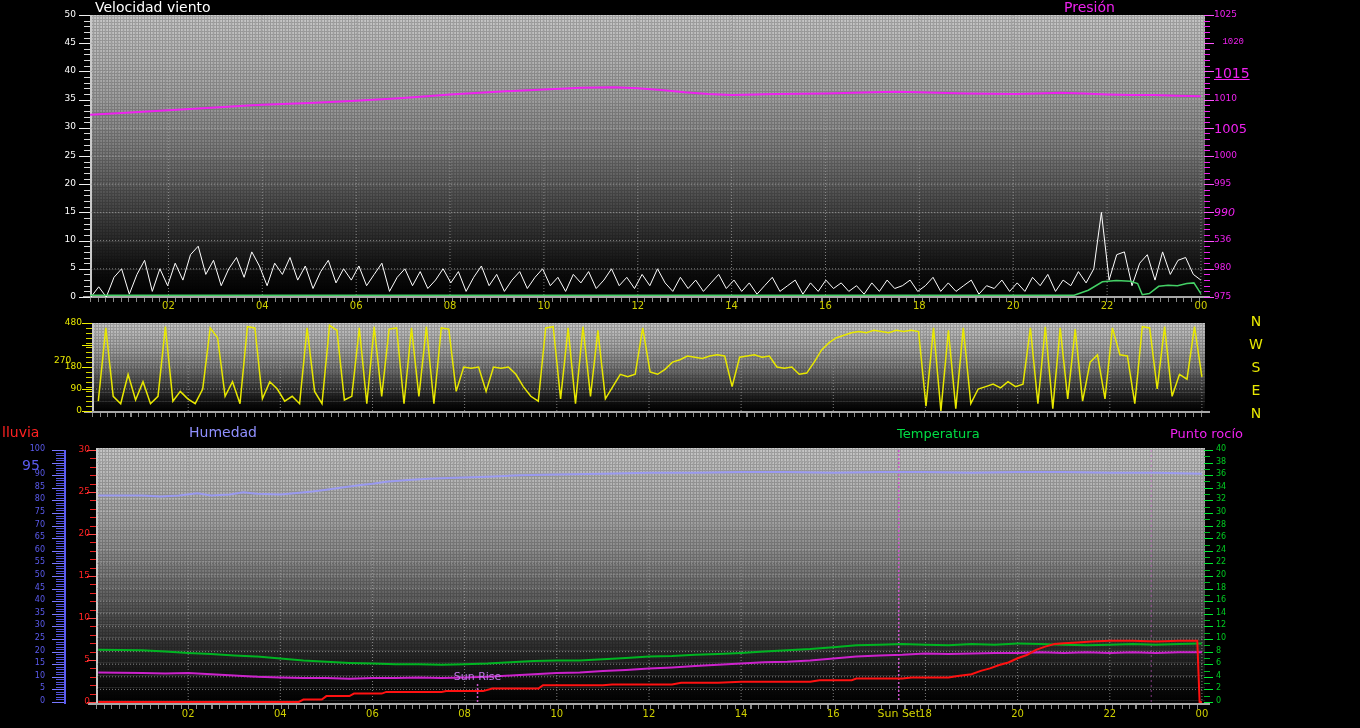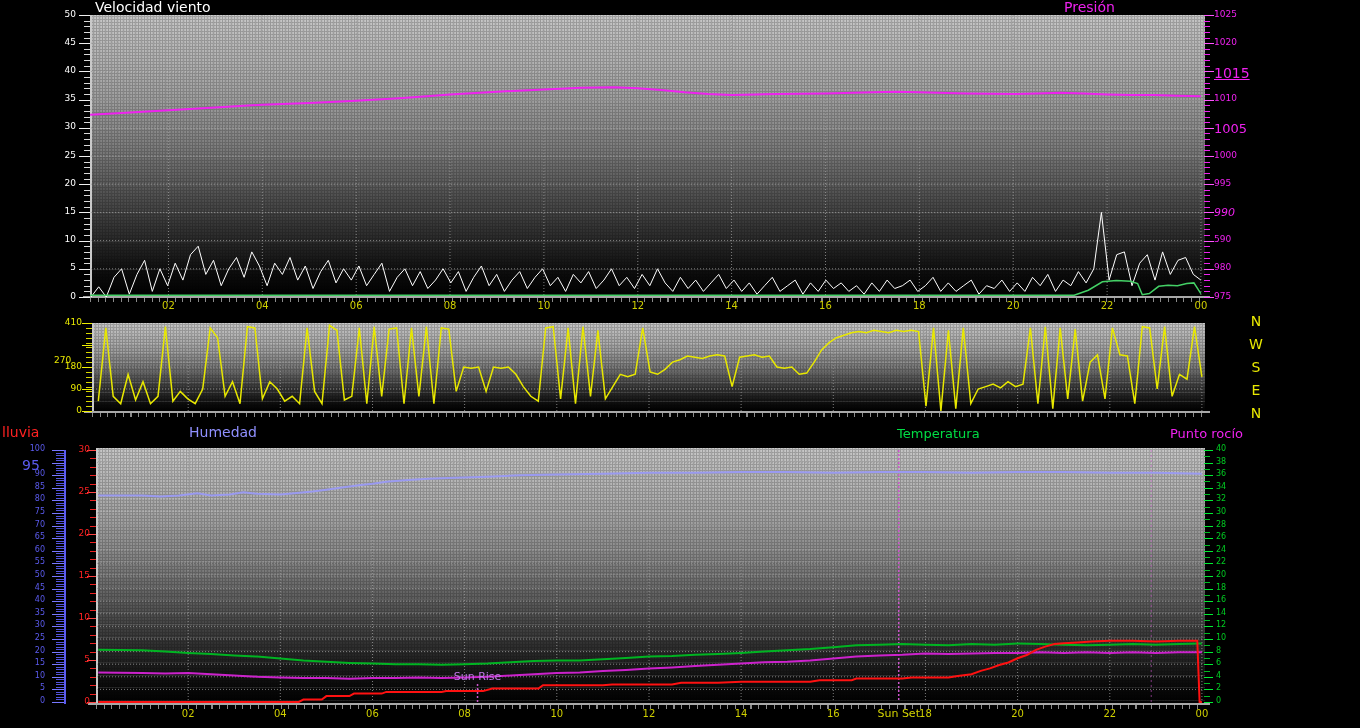--- a/index.html
+++ b/index.html
@@ -181,46 +181,46 @@
     <div class="t axl" style="left: 50px; top: 206.9px; width: 26px; color: rgb(255, 255, 255); font-size: 9px; text-align: right;">15</div>
     <div class="t axl" style="left: 50px; top: 178.7px; width: 26px; color: rgb(255, 255, 255); font-size: 9px; text-align: right;">20</div>
     <div class="t axl" style="left: 50px; top: 150.5px; width: 26px; color: rgb(255, 255, 255); font-size: 9px; text-align: right;">25</div>
     <div class="t axl" style="left: 50px; top: 122.3px; width: 26px; color: rgb(255, 255, 255); font-size: 9px; text-align: right;">30</div>
     <div class="t axl" style="left: 50px; top: 94.1px; width: 26px; color: rgb(255, 255, 255); font-size: 9px; text-align: right;">35</div>
     <div class="t axl" style="left: 50px; top: 65.9px; width: 26px; color: rgb(255, 255, 255); font-size: 9px; text-align: right;">40</div>
     <div class="t axl" style="left: 50px; top: 37.7px; width: 26px; color: rgb(255, 255, 255); font-size: 9px; text-align: right;">45</div>
     <div class="t axl" style="left: 50px; top: 9.5px; width: 26px; color: rgb(255, 255, 255); font-size: 9px; text-align: right;">50</div>
     <div class="t axl" style="left: 1214px; top: 291.5px; width: 30px; color: rgb(238, 34, 238); font-size: 9px; text-align: left;">975</div>
     <div class="t axl" style="left: 1214px; top: 263.3px; width: 30px; color: rgb(238, 34, 238); font-size: 9px; text-align: left;">980</div>
-    <div class="t axl" style="left: 1214px; top: 235.1px; width: 30px; color: rgb(238, 34, 238); font-size: 9px; text-align: left;">590</div>
+    <div class="t axl" style="left: 1214px; top: 235.1px; width: 30px; color: rgb(238, 34, 238); font-size: 9px; text-align: left;">536</div>
     <div class="t axl" style="left: 1214px; top: 206.9px; width: 30px; color: rgb(238, 34, 238); font-size: 11px; text-align: left; font-style: italic;">990</div>
     <div class="t axl" style="left: 1214px; top: 178.7px; width: 30px; color: rgb(238, 34, 238); font-size: 9px; text-align: left;">995</div>
     <div class="t axl" style="left: 1214px; top: 150.5px; width: 30px; color: rgb(238, 34, 238); font-size: 9px; text-align: left;">1000</div>
     <div class="t axl" style="left: 1214px; top: 122.3px; width: 30px; color: rgb(238, 34, 238); font-size: 13px; text-align: left;">1005</div>
     <div class="t axl" style="left: 1214px; top: 94.1px; width: 30px; color: rgb(238, 34, 238); font-size: 9px; text-align: left;">1010</div>
     <div class="t axl" style="left: 1214px; top: 65.9px; width: 30px; color: rgb(238, 34, 238); font-size: 14px; text-align: right; text-decoration: underline;">1015</div>
-    <div class="t axl" style="left: 1214px; top: 37.7px; width: 30px; color: rgb(238, 34, 238); font-size: 9px; text-align: left;">1020</div>
+    <div class="t axl" style="left: 1214px; top: 37.7px; width: 30px; color: rgb(238, 34, 238); font-size: 9px; text-align: right; font-family: Liberation Mono, monospace;">1020</div>
     <div class="t axl" style="left: 1214px; top: 9.5px; width: 30px; color: rgb(238, 34, 238); font-size: 9px; text-align: left;">1025</div>
     <div class="t axl" style="left: 156.46px; top: 301px; width: 24px; color: rgb(207, 207, 0); font-size: 10px; text-align: center;">02</div>
     <div class="t axl" style="left: 250.32px; top: 301px; width: 24px; color: rgb(207, 207, 0); font-size: 10px; text-align: center;">04</div>
     <div class="t axl" style="left: 344.18px; top: 301px; width: 24px; color: rgb(207, 207, 0); font-size: 10px; text-align: center;">06</div>
     <div class="t axl" style="left: 438.04px; top: 301px; width: 24px; color: rgb(207, 207, 0); font-size: 10px; text-align: center;">08</div>
     <div class="t axl" style="left: 531.9px; top: 301px; width: 24px; color: rgb(207, 207, 0); font-size: 10px; text-align: center;">10</div>
     <div class="t axl" style="left: 625.76px; top: 301px; width: 24px; color: rgb(207, 207, 0); font-size: 10px; text-align: center;">12</div>
     <div class="t axl" style="left: 719.62px; top: 301px; width: 24px; color: rgb(207, 207, 0); font-size: 10px; text-align: center;">14</div>
     <div class="t axl" style="left: 813.48px; top: 301px; width: 24px; color: rgb(207, 207, 0); font-size: 10px; text-align: center;">16</div>
     <div class="t axl" style="left: 907.34px; top: 301px; width: 24px; color: rgb(207, 207, 0); font-size: 10px; text-align: center;">18</div>
     <div class="t axl" style="left: 1001.2px; top: 301px; width: 24px; color: rgb(207, 207, 0); font-size: 10px; text-align: center;">20</div>
     <div class="t axl" style="left: 1095.06px; top: 301px; width: 24px; color: rgb(207, 207, 0); font-size: 10px; text-align: center;">22</div>
     <div class="t axl" style="left: 1188.92px; top: 301px; width: 24px; color: rgb(207, 207, 0); font-size: 10px; text-align: center;">00</div>
     <div class="t axl" style="left: 54px; top: 405.5px; width: 28px; color: rgb(232, 232, 0); font-size: 9px; text-align: right;">0</div>
     <div class="t axl" style="left: 54px; top: 383.5px; width: 28px; color: rgb(232, 232, 0); font-size: 9px; text-align: right;">90</div>
     <div class="t axl" style="left: 54px; top: 361.5px; width: 28px; color: rgb(232, 232, 0); font-size: 9px; text-align: right;">180</div>
     <div class="t axl" style="left: 54px; top: 339.5px; width: 28px; color: rgb(232, 232, 0); font-size: 9px; text-align: left; margin-top: 16px;">270</div>
-    <div class="t axl" style="left: 54px; top: 317.5px; width: 28px; color: rgb(232, 232, 0); font-size: 9px; text-align: right;">410</div>
+    <div class="t axl" style="left: 54px; top: 317.5px; width: 28px; color: rgb(232, 232, 0); font-size: 9px; text-align: right;">480</div>
     <div class="t axl" style="left: 17px; top: 697px; width: 28px; color: rgb(91, 91, 238); font-size: 8px; text-align: right;">0</div>
     <div class="t axl" style="left: 17px; top: 684.4px; width: 28px; color: rgb(91, 91, 238); font-size: 8px; text-align: right;">5</div>
     <div class="t axl" style="left: 17px; top: 671.8px; width: 28px; color: rgb(91, 91, 238); font-size: 8px; text-align: right;">10</div>
     <div class="t axl" style="left: 17px; top: 659.2px; width: 28px; color: rgb(91, 91, 238); font-size: 8px; text-align: right;">15</div>
     <div class="t axl" style="left: 17px; top: 646.6px; width: 28px; color: rgb(91, 91, 238); font-size: 8px; text-align: right;">20</div>
     <div class="t axl" style="left: 17px; top: 634px; width: 28px; color: rgb(91, 91, 238); font-size: 8px; text-align: right;">25</div>
     <div class="t axl" style="left: 17px; top: 621.4px; width: 28px; color: rgb(91, 91, 238); font-size: 8px; text-align: right;">30</div>
     <div class="t axl" style="left: 17px; top: 608.8px; width: 28px; color: rgb(91, 91, 238); font-size: 8px; text-align: right;">35</div>
     <div class="t axl" style="left: 17px; top: 596.2px; width: 28px; color: rgb(91, 91, 238); font-size: 8px; text-align: right;">40</div>
     <div class="t axl" style="left: 17px; top: 583.6px; width: 28px; color: rgb(91, 91, 238); font-size: 8px; text-align: right;">45</div>

